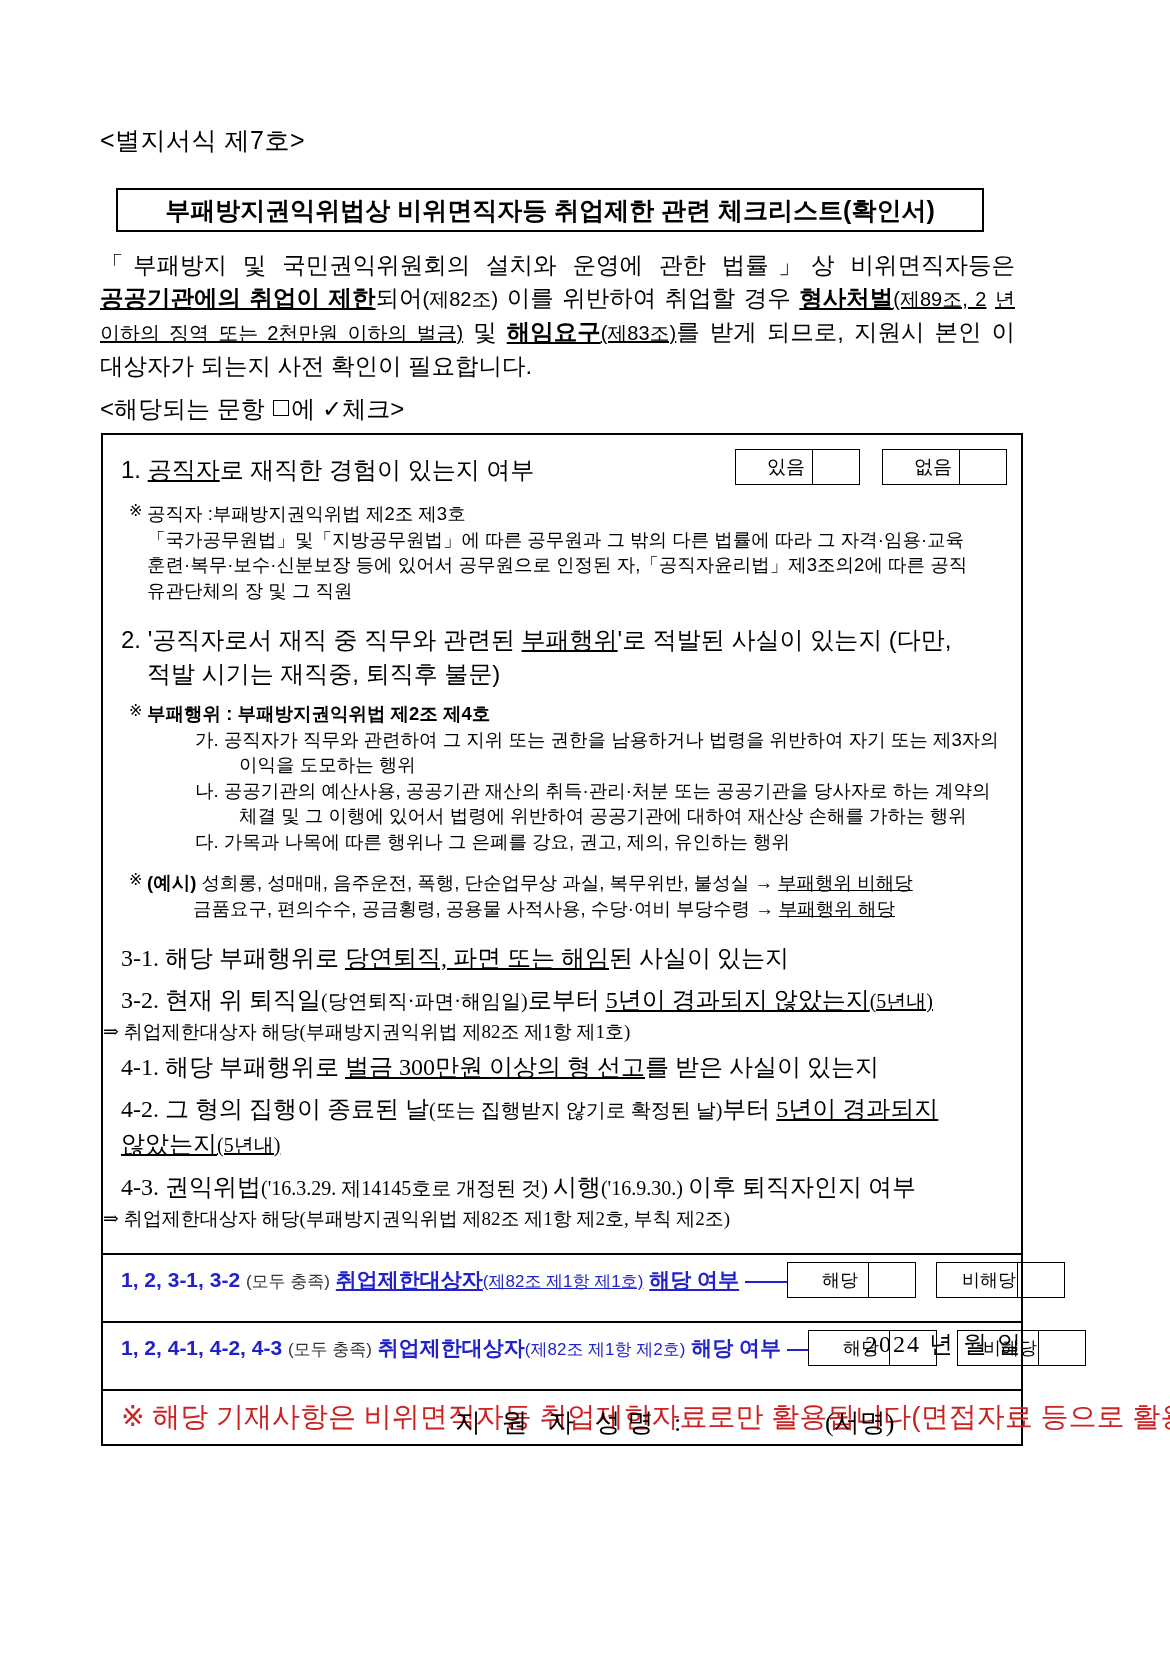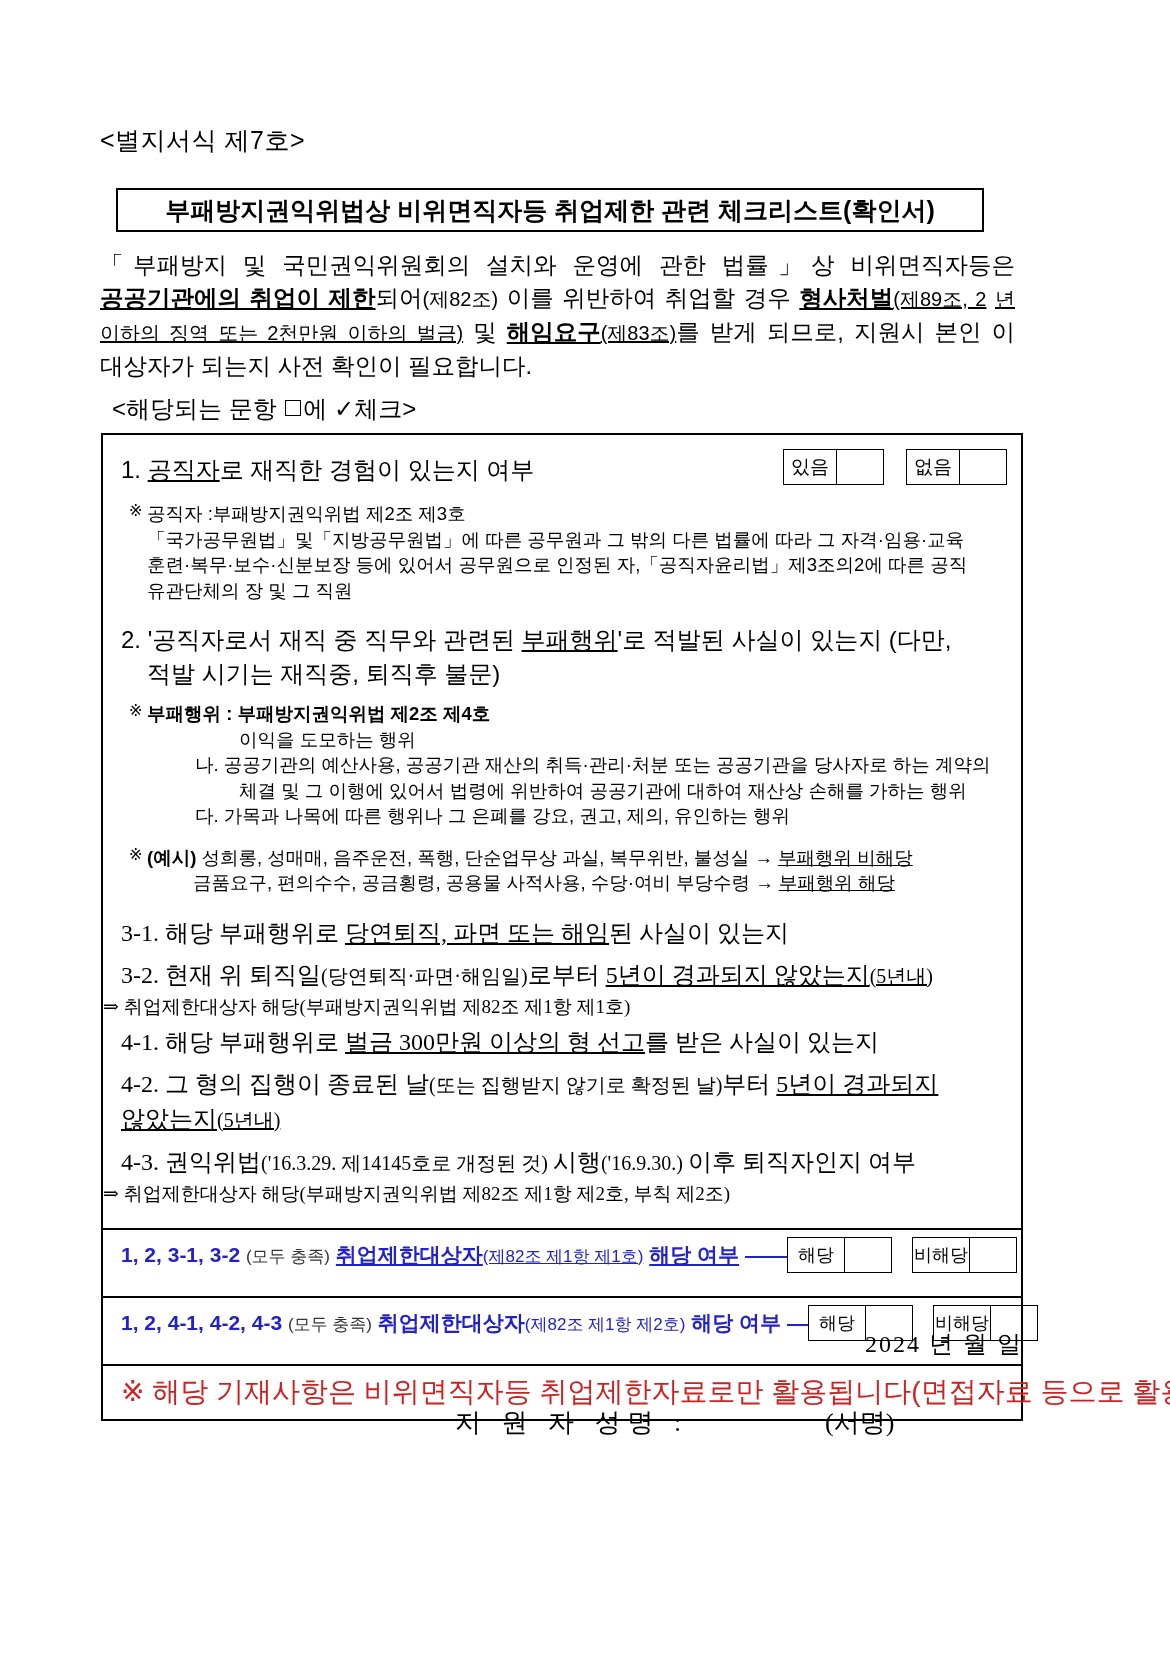--- a/index.html
+++ b/index.html
@@ -68,21 +68,21 @@
     font-family: "Liberation Sans", "DejaVu Sans", sans-serif;
     word-break: keep-all;
   }
   .intro .u { text-decoration: underline; }
   .intro .small { font-size: 20px; }
   .intro .bu { font-weight: bold; text-decoration: underline; }
 
   
   .check-instr {
     position: absolute;
-    left: 112px;
+    left: 100px;
     top: 393px;
     font-size: 24px;
     font-family: "Liberation Sans", "DejaVu Sans", sans-serif;
     white-space: nowrap;
   }
   .sq {
     display: inline-block;
     width: 14px;
     height: 14px;
     border: 1.6px solid #000;
@@ -156,20 +156,21 @@
     box-sizing: border-box;
   }
   .yn-label {
     width: 52px;
     display: flex;
     align-items: center;
     justify-content: center;
     font-size: 19px;
     border-right: 1.6px solid #000;
     font-family: "Liberation Sans", "DejaVu Sans", sans-serif;
+    margin-left: 24px;
   }
   .yn-input { width: 46px; }
 
   
   .sum-row {
     border-top: 2px solid #000;
     display: flex;
     align-items: center;
     justify-content: space-between;
     padding: 7px 14px 23px 18px;
@@ -303,20 +304,21 @@
         <div class="q-main">
           <span>2.</span>
           <span>'공직자로서 재직 중 직무와 관련된 </span><span class="u">부패행위</span><span>'로 적발된 사실이 있는지 (다만,</span>
         </div>
         <div class="q-main" style="padding-left:44px;">적발 시기는 재직중, 퇴직후 불문)</div>
 
         <div class="note-row" style="margin-top:10px;">
           <span class="note-mark">※</span>
           <div class="note">
             <div class="hd">부패행위 : 부패방지권익위법 제2조 제4호</div>
+            <div class="indent1">가. 공직자가 직무와 관련하여 그 지위 또는 권한을 남용하거나 법령을 위반하여 자기 또는 제3자의</div>
             <div class="indent2">이익을 도모하는 행위</div>
             <div class="indent1">나. 공공기관의 예산사용, 공공기관 재산의 취득·관리·처분 또는 공공기관을 당사자로 하는 계약의</div>
             <div class="indent2">체결 및 그 이행에 있어서 법령에 위반하여 공공기관에 대하여 재산상 손해를 가하는 행위</div>
             <div class="indent1">다. 가목과 나목에 따른 행위나 그 은폐를 강요, 권고, 제의, 유인하는 행위</div>
           </div>
         </div>
 
         <div class="note-row" style="margin-top:16px;">
           <span class="note-mark">※</span>
           <div class="note">

